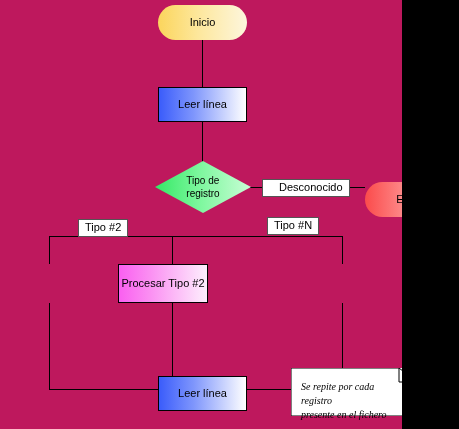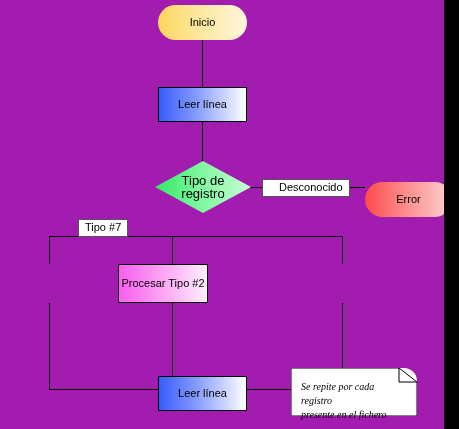--- a/index.html
+++ b/index.html
@@ -5,23 +5,23 @@
   html, body {
     margin: 0;
     padding: 0;
     background: #000000;
   }
   body {
     font-family: "Liberation Sans", sans-serif;
   }
   #canvas {
     position: relative;
-    width: 444px;
+    width: 402px;
     height: 429px;
-    background: #a21caf;
+    background: #be185d;
     overflow: hidden;
   }
   .node {
     position: absolute;
     box-sizing: border-box;
     display: flex;
     align-items: center;
     justify-content: center;
     color: #000000;
     font-size: 11px;
@@ -59,23 +59,22 @@
     position: absolute;
     inset: 0;
   }
   .diamond-label {
     position: absolute;
     inset: 0;
     display: flex;
     align-items: center;
     justify-content: center;
     color: #000000;
-    font-size: 13px;
+    font-size: 10px;
     line-height: 13px;
-    text-align: center;
     white-space: pre-line;
   }
   
   .edge-label {
     position: absolute;
     background: #ffffff;
     border: 1px solid #555555;
     color: #000000;
     font-size: 11px;
     line-height: 13px;
@@ -154,23 +153,24 @@
     <div class="diamond-label">Tipo de
 registro</div>
   </div>
 
   <div class="edge-label" style="left:262px; top:179px;padding-left:16px;">Desconocido</div>
 
   <div class="node pill pill-error" style="left:365px; top:182px; width:87px; height:35px;">
     <span>Error</span>
   </div>
 
-  <div class="edge-label" style="left:78px; top:219px;">Tipo  #7</div>
+  <div class="edge-label" style="left:78px; top:219px;">Tipo  #2</div>
 
 
+  <div class="edge-label" style="left:267px; top:217px;">Tipo  #N</div>
 
 
   <div class="node rect rect-pink" style="left:118px; top:264px; width:90px; height:39px;text-align:center;">
     <span>Procesar Tipo #2</span>
   </div>
 
 
   <div class="node rect rect-blue" style="left:158px; top:376px; width:89px; height:35px;">
     <span>Leer línea</span>
   </div>

